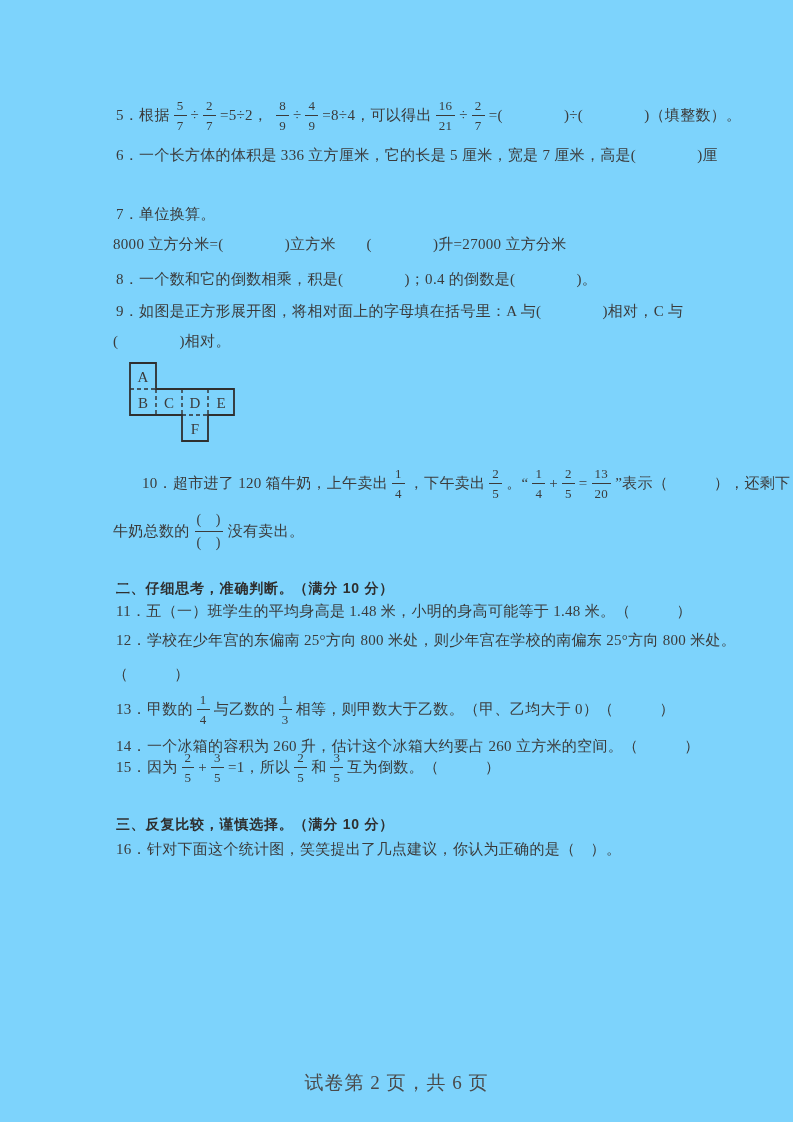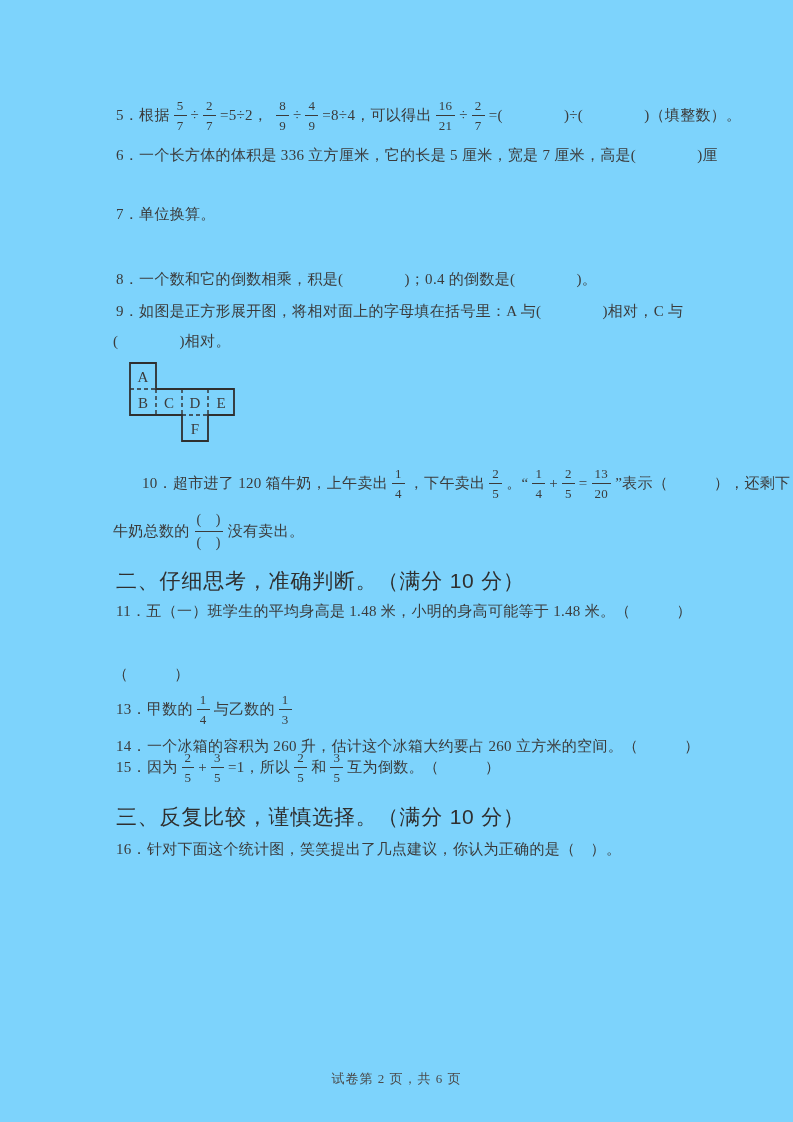--- a/index.html
+++ b/index.html
@@ -21,45 +21,46 @@
     letter-spacing:0.3px;
     line-height:1;
   }
   .h30 { height:30px; }
   .h46 { height:46px; }
   .h56 { height:56px; }
   .indent { left:116px; }
   .flush  { left:113px; }
   .sec-title {
     font-family:"Liberation Sans","DejaVu Sans",sans-serif;
-    font-weight:normal;
-    font-size:21px;
+    font-weight:bold;
+    font-size:14px;
     color:#2f2f2f;
     letter-spacing:0.8px;
+    align-items:flex-end;
   }
   .frac {
     display:inline-flex;
     flex-direction:column;
     align-items:center;
     margin:0 4px;
     font-size:13px;
     line-height:1;
   }
   .frac .num { padding:1px 3px 3px; border-bottom:1.2px solid #3b3b3b; }
   .frac .den { padding:3px 3px 1px; }
   .pfrac { font-size:14px; margin:0 5px; }
   .pfrac .num { padding:2px 2px 4px; }
   .pfrac .den { padding:4px 2px 2px; }
   .net-svg { position:absolute; left:129px; top:362px; }
   .footer-row {
     position:absolute;
     left:0; top:1070px;
     width:793px;
     text-align:center;
-    font-size:13px;
+    font-size:19px;
     color:#4a4a4a;
     letter-spacing:1px;
   }
 </style>
 </head>
 <body>
 
 <div class="page">
 
   <div class="row h46 indent" style="top:92px;">
@@ -77,20 +78,23 @@
     <span class="frac"><span class="num">2</span><span class="den">7</span></span>
     <span>=(　　　　)÷(　　　　)（填整数）。</span>
   </div>
 
   <div class="row h30 indent" style="top:140px;">
     <span>6．一个长方体的体积是 336 立方厘米，它的长是 5 厘米，宽是 7 厘米，高是(　　　　)厘</span>
   </div>
 
   <div class="row h30 indent" style="top:199px;">
     <span>7．单位换算。</span>
+  </div>
+  <div class="row h30 flush" style="top:229px;">
+    <span>8000 立方分米=(　　　　)立方米　　(　　　　)升=27000 立方分米</span>
   </div>
 
   <div class="row h30 indent" style="top:264px;align-items:center;">
     <span>8．一个数和它的倒数相乘，积是(　　　　)；0.4 的倒数是(　　　　)。</span>
   </div>
 
   <div class="row h30 indent" style="top:296px;">
     <span>9．如图是正方形展开图，将相对面上的字母填在括号里：A 与(　　　　)相对，C 与</span>
   </div>
   <div class="row h30 flush" style="top:326px;">
@@ -133,29 +137,33 @@
   </div>
 
   <div class="row h30 indent sec-title" style="top:565px;">
     <span>二、仔细思考，准确判断。（满分 10 分）</span>
   </div>
 
   <div class="row h30 indent" style="top:596px;">
     <span>11．五（一）班学生的平均身高是 1.48 米，小明的身高可能等于 1.48 米。（　　　）</span>
   </div>
 
+  <div class="row h30 indent" style="top:625px;">
+    <span>12．学校在少年宫的东偏南 25°方向 800 米处，则少年宫在学校的南偏东 25°方向 800 米处。</span>
+  </div>
   <div class="row h30 flush" style="top:659px;">
     <span>（　　　）</span>
   </div>
 
   <div class="row h46 indent" style="top:686px;">
     <span>13．甲数的</span>
     <span class="frac"><span class="num">1</span><span class="den">4</span></span>
     <span>与乙数的</span>
     <span class="frac"><span class="num">1</span><span class="den">3</span></span>
+    <span>相等，则甲数大于乙数。（甲、乙均大于 0）（　　　）</span>
   </div>
 
   <div class="row h30 indent" style="top:731px;">
     <span>14．一个冰箱的容积为 260 升，估计这个冰箱大约要占 260 立方米的空间。（　　　）</span>
   </div>
 
   <div class="row h46 indent" style="top:744px;align-items:center;">
     <span>15．因为</span>
     <span class="frac"><span class="num">2</span><span class="den">5</span></span>
     <span>+</span>

